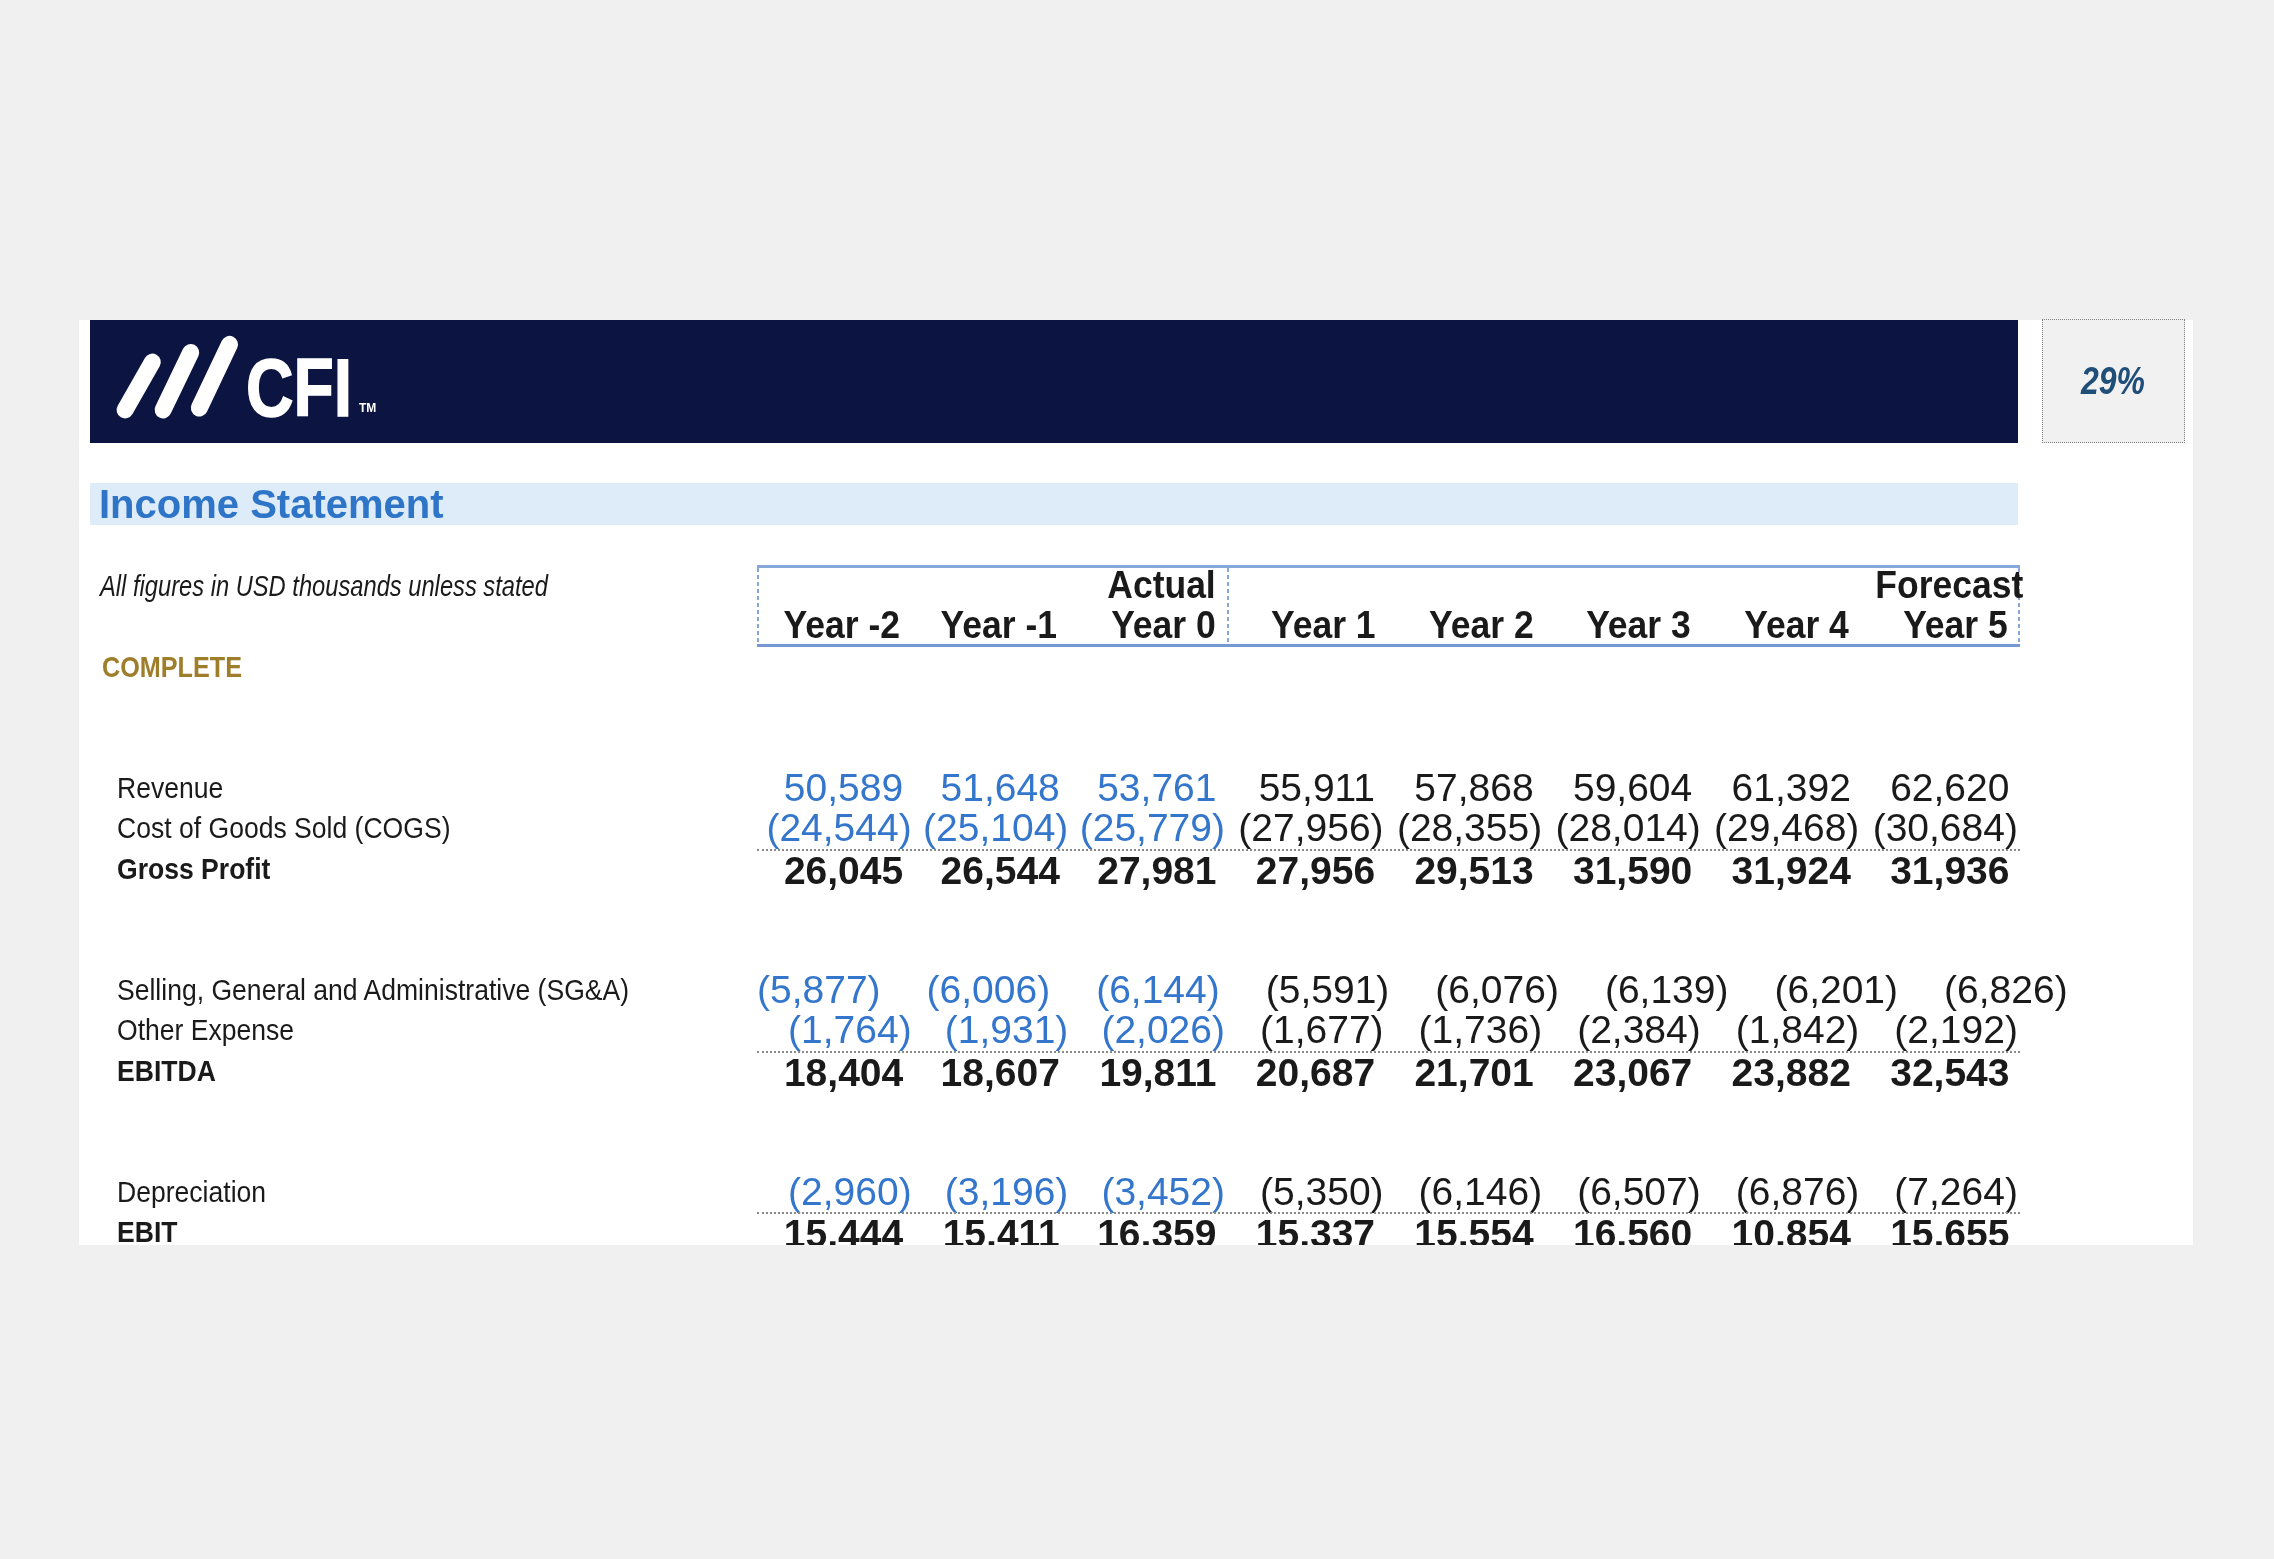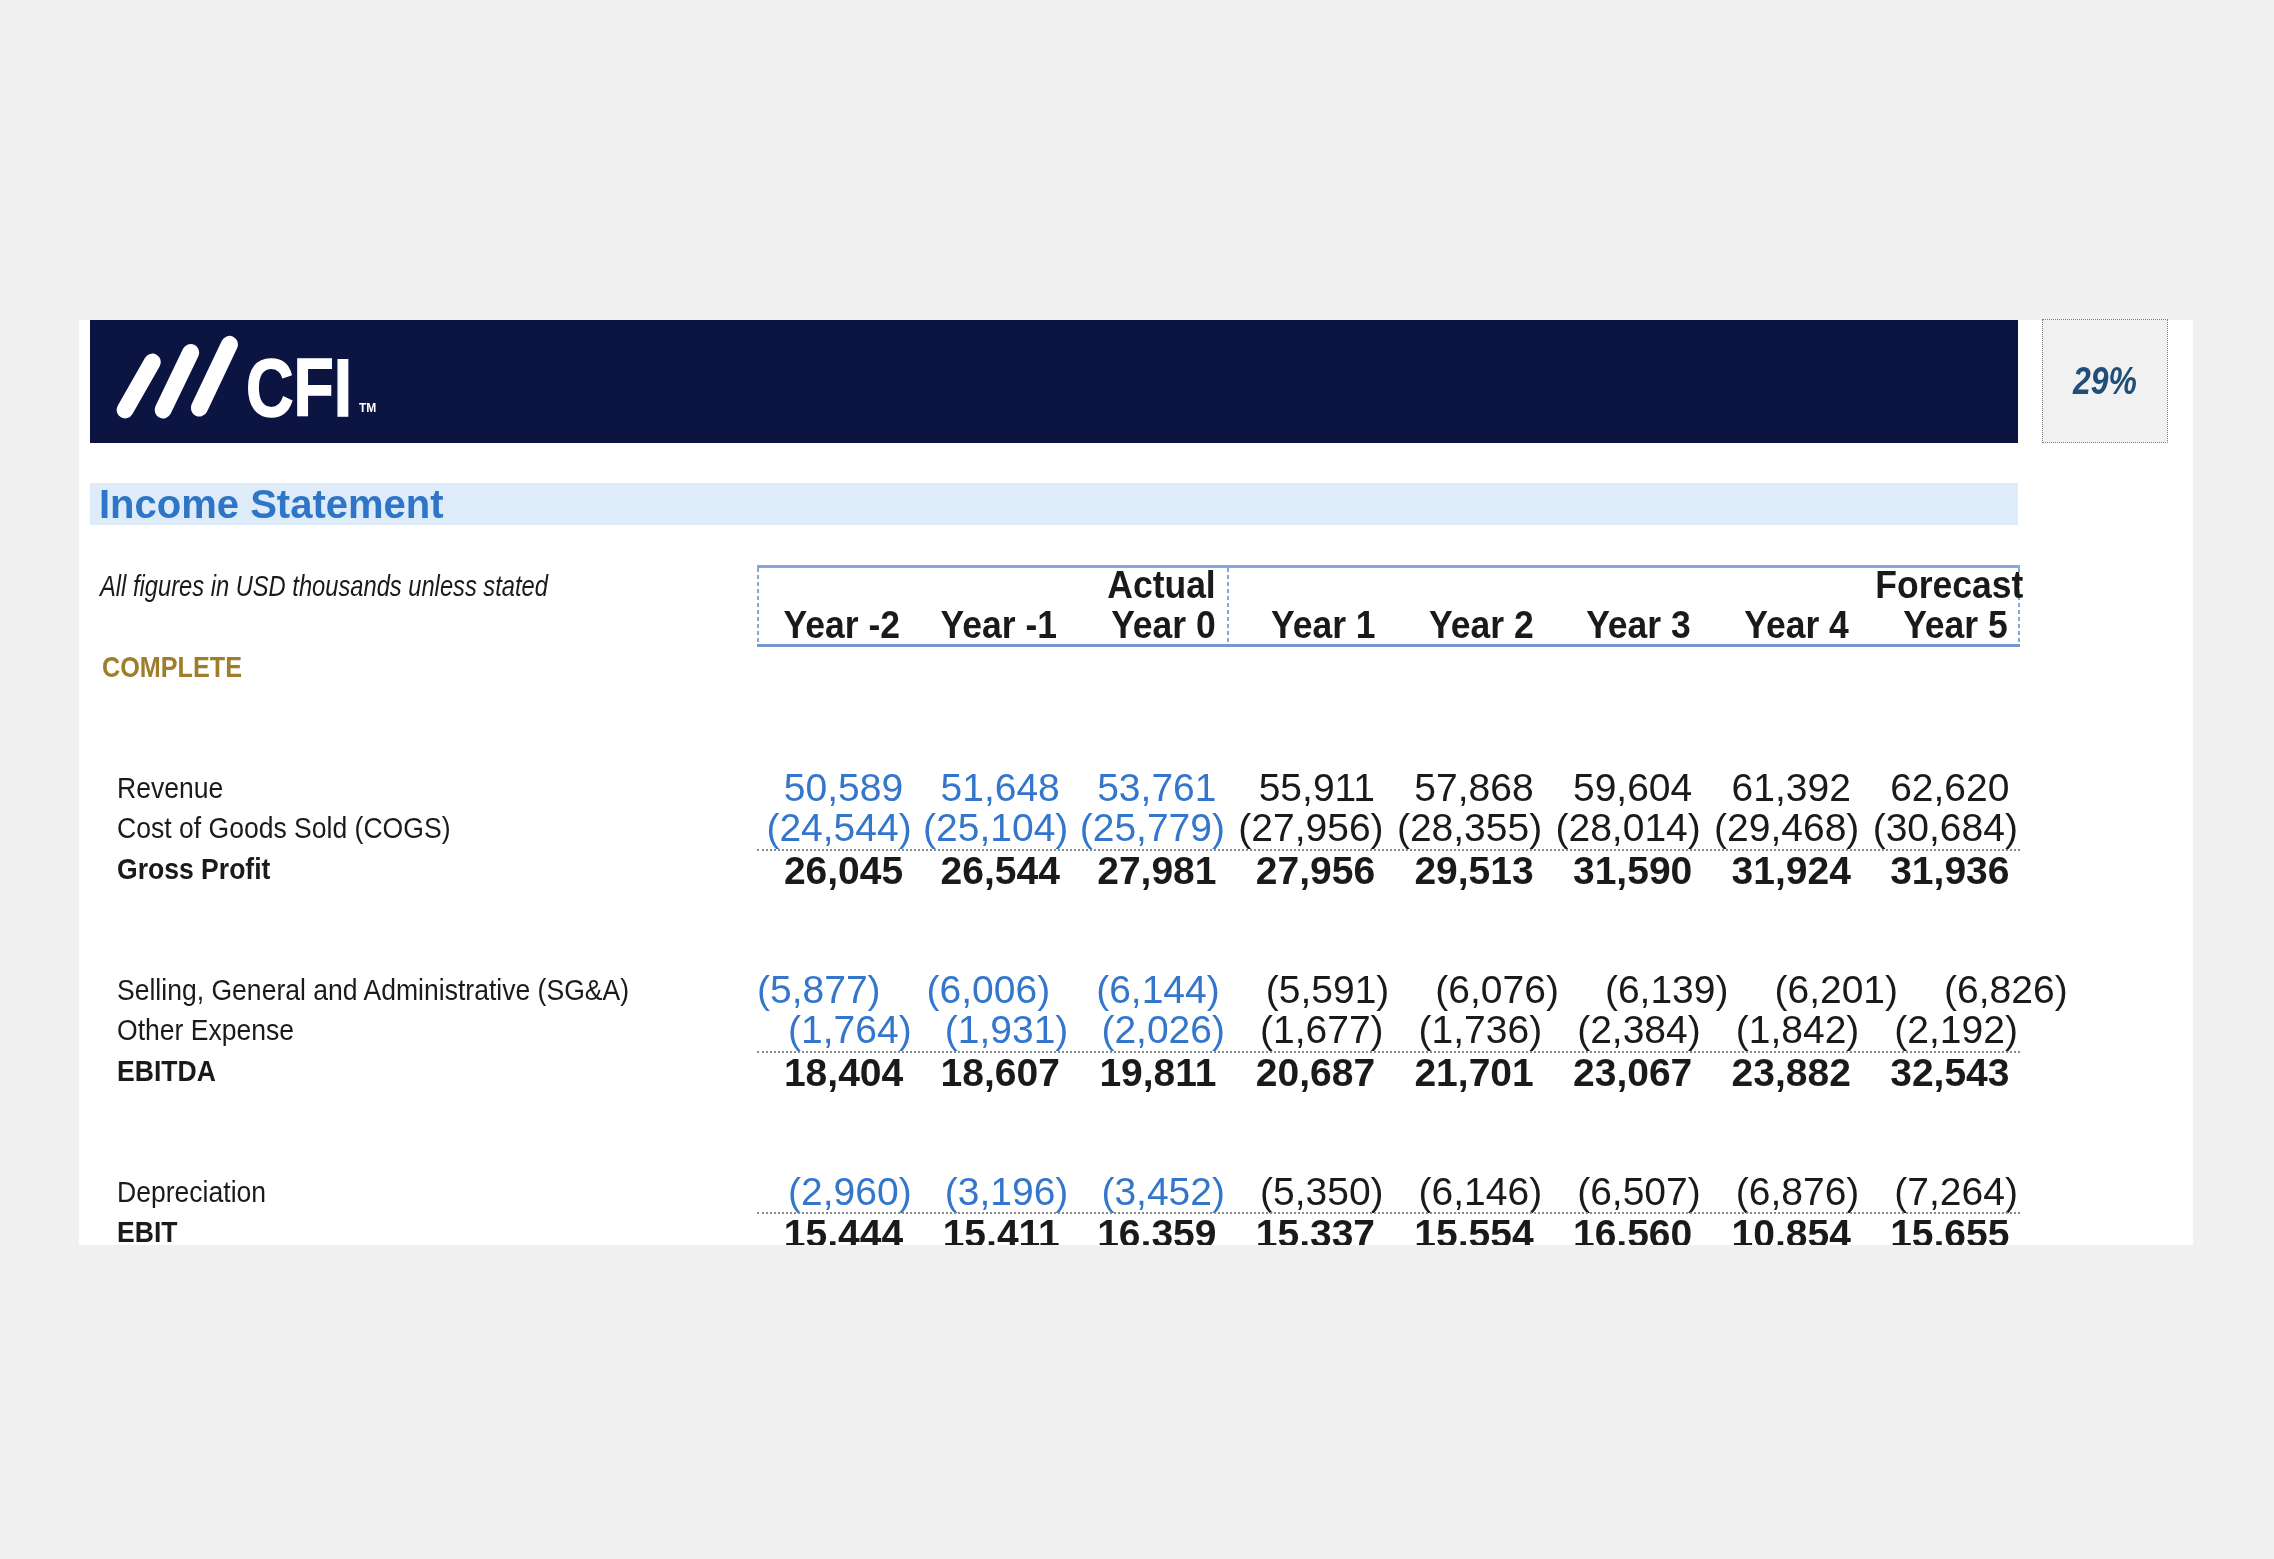--- a/index.html
+++ b/index.html
@@ -1,21 +1,21 @@
 <!DOCTYPE html>
 <html><head>
 <meta charset="utf-8">
 <style>
   html,body{margin:0;padding:0;background:#f0f0f0;}
   body{width:2274px;height:1559px;background:#f0f0f0;position:relative;overflow:hidden;
        font-family:"Liberation Sans",sans-serif;}
   .abs{position:absolute;}
   .sheet{left:79px;top:320px;width:2114px;height:925px;background:#ffffff;overflow:hidden;}
   .navy{left:90px;top:320px;width:1928px;height:123px;background:#0c1441;}
-  .pct{left:2042px;top:319px;width:126px;height:124px;background:#f1f1f1;
+  .pct{left:2042px;top:319px;width:143px;height:124px;background:#f1f1f1;
        border:1px dotted #7f7f7f;box-sizing:border-box;
        display:flex;align-items:center;justify-content:center;
        font-size:38px;font-weight:bold;font-style:italic;color:#1f4e79;}
   .band{left:90px;top:483px;width:1928px;height:42px;background:#deebf8;}
   .title{left:99px;top:483px;height:34px;line-height:42px;
          font-size:40px;font-weight:bold;color:#2e75c8;}
   .note{left:100px;top:566px;height:40px;line-height:40px;
         font-size:30px;font-style:italic;color:#1a1a1a;transform:scaleX(0.79);transform-origin:left center;white-space:nowrap;}
   .complete{left:102px;top:647px;height:40px;line-height:40px;
             font-size:30px;font-weight:bold;color:#9e7e2b;transform:scaleX(0.84);transform-origin:left center;}

